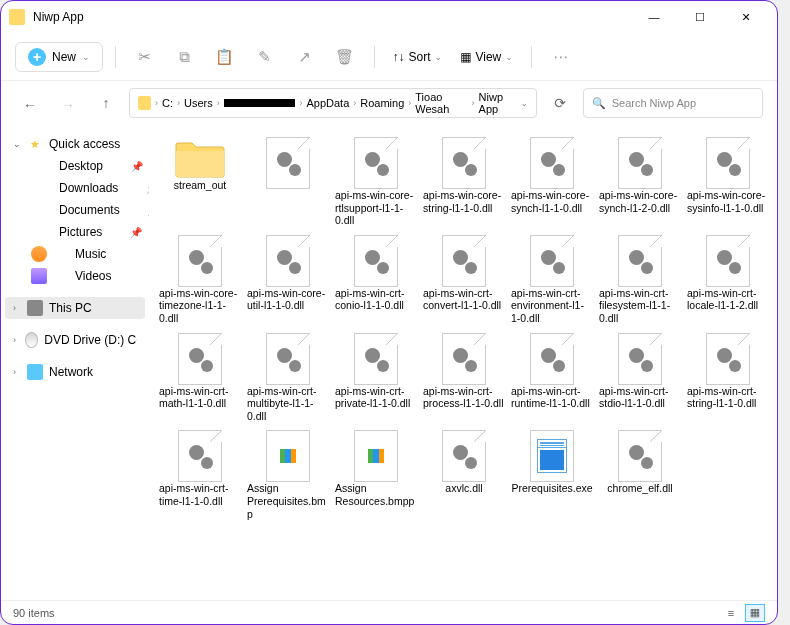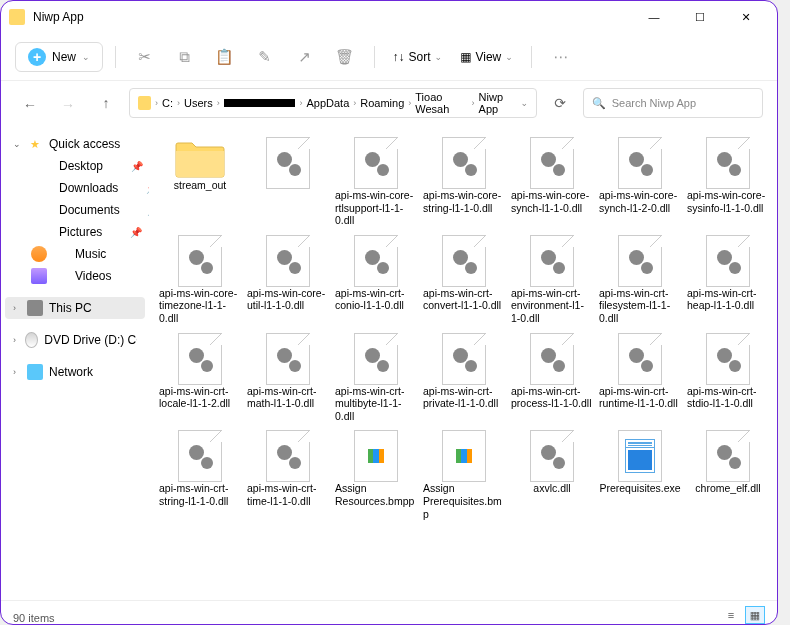--- a/index.html
+++ b/index.html
@@ -50,21 +50,21 @@
 .gear { position: absolute; border-radius: 50%; background: #888; }
 .gear.g1 { width: 15px; height: 15px; top: 2px; left: 2px; }
 .gear.g2 { width: 12px; height: 12px; bottom: 0; right: 0; }
 .bmp-icon { width: 44px; height: 52px; background: #fff; border: 1px solid #ccc; display: flex; align-items: center; justify-content: center; }
 .bmp-pix { width: 16px; height: 14px; background: linear-gradient(90deg,#4caf50 33%,#2196f3 33% 66%,#ff9800 66%); }
 .exe-icon { width: 44px; height: 52px; background: #fff; border: 1px solid #ccc; display: flex; align-items: center; justify-content: center; }
 .exe-inner { width: 30px; height: 34px; background: #fff; border: 1px solid #5aa9e6; display: flex; flex-direction: column; }
 .exe-top { height: 8px; border-bottom: 1px solid #5aa9e6; display: flex; flex-direction: column; justify-content: space-around; padding: 1px 2px; }
 .exe-line { height: 1px; background: #5aa9e6; }
 .exe-body { flex: 1; background: #2683e0; margin: 2px; }
-.statusbar { height: 24px; border-top: 1px solid #eee; display: flex; align-items: flex-end; padding: 0 12px; font-size: 11px; color: #555; }
+.statusbar { height: 24px; border-top: 1px solid #eee; display: flex; align-items: center; padding: 0 12px; font-size: 11px; color: #555; }
 .status-right { margin-left: auto; display: flex; gap: 4px; }
 .view-btn { width: 20px; height: 18px; display: flex; align-items: center; justify-content: center; border: 1px solid transparent; font-size: 11px; }
 .view-btn.sel { border-color: #4cc2ff; background: #e6f4ff; }
 </style>
 </head>
 <body>
 
 <div class="window">
 
   <div class="titlebar">
@@ -306,29 +306,20 @@
           </div>
           <div>api-ms-win-crt-filesystem-l1-1-0.dll</div>
         </div>
         <div class="file-item">
           <div class="dll-icon">
             <div class="gears">
               <div class="gear g1"></div>
               <div class="gear g2"></div>
             </div>
           </div>
-          <div>api-ms-win-crt-heap-l1-1-0.dll</div>
-        </div>
-        <div class="file-item">
-          <div class="dll-icon">
-            <div class="gears">
-              <div class="gear g1"></div>
-              <div class="gear g2"></div>
-            </div>
-          </div>
           <div>api-ms-win-crt-locale-l1-1-2.dll</div>
         </div>
         <div class="file-item">
           <div class="dll-icon">
             <div class="gears">
               <div class="gear g1"></div>
               <div class="gear g2"></div>
             </div>
           </div>
           <div>api-ms-win-crt-math-l1-1-0.dll</div>
@@ -393,27 +384,27 @@
               <div class="gear g1"></div>
               <div class="gear g2"></div>
             </div>
           </div>
           <div>api-ms-win-crt-time-l1-1-0.dll</div>
         </div>
         <div class="file-item">
           <div class="bmp-icon">
             <div class="bmp-pix"></div>
           </div>
-          <div>Assign Resources.bmpp</div>
+          <div>Assign Prerequisites.bmp</div>
         </div>
         <div class="file-item">
           <div class="bmp-icon">
             <div class="bmp-pix"></div>
           </div>
-          <div>Assign Prerequisites.bmp</div>
+          <div>Assign Resources.bmpp</div>
         </div>
         <div class="file-item">
           <div class="dll-icon">
             <div class="gears">
               <div class="gear g1"></div>
               <div class="gear g2"></div>
             </div>
           </div>
           <div>axvlc.dll</div>
         </div>

